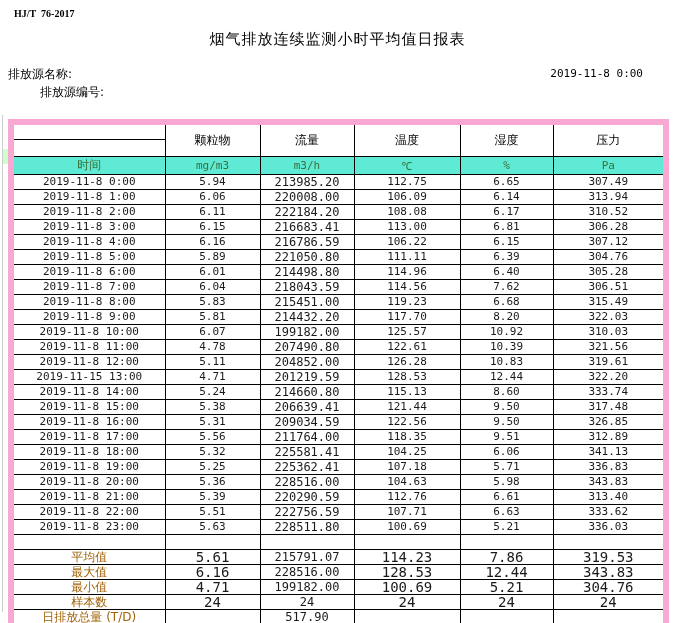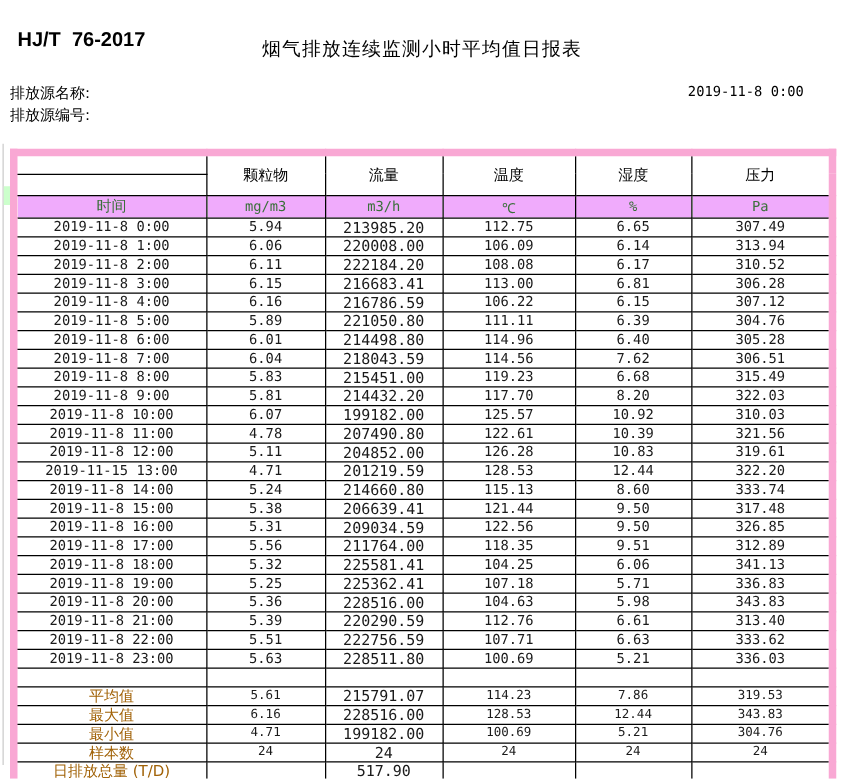--- a/index.html
+++ b/index.html
@@ -5,35 +5,35 @@
   html,body{margin:0;padding:0;background:#ffffff;}
   .page{
     position:relative;
     width:675px;height:623px;
     background:#ffffff;
     font-family:"DejaVu Sans",sans-serif;
     color:#000;
     overflow:hidden;
   }
   .std{
-    position:absolute;left:14px;top:24px;
-    font-size:16px;font-weight:bold;white-space:pre;
-    font-family:Liberation Sans, sans-serif;
+    position:absolute;left:14px;top:8px;
+    font-size:10px;font-weight:bold;white-space:pre;
+    font-family:Liberation Serif, serif;
   }
   .title{
     position:absolute;left:0;top:30px;width:100%;
     text-align:center;font-size:15px;font-weight:normal;
     letter-spacing:1px;
   }
   .info-label{
     position:absolute;left:8px;
     font-size:12px;font-weight:normal;
   }
   .info-name{top:66px;}
-  .info-code{top:84px;}
+  .info-code{top:84px;margin-left:32px;}
   .report-date{
     position:absolute;right:32px;top:67px;
     font-size:11px;
     font-family:"DejaVu Sans Mono",monospace;
   }
   
   .edge-line{
     position:absolute;left:2px;top:115px;width:1px;height:497px;
     background:#cccccc;
   }
@@ -56,42 +56,42 @@
     overflow:hidden;
     white-space:nowrap;
   }
   tr.name-row{height:17px;}
   tr.name-row th{
     font-size:12px;font-weight:normal;
     font-family:"DejaVu Sans",sans-serif;
   }
   tr.unit-row{height:15px;}
   tr.unit-row th, tr.unit-row td{
-    background:#f0abfc;
+    background:#5eead4;
     color:#3a703a;
   }
   tr.unit-row th.time-h{
     font-size:12px;font-weight:normal;
   }
   tr.unit-row td.unit{
     font-size:11px;
     font-family:"DejaVu Sans Mono",monospace;
     text-align:center;
   }
   tr.data-row{height:14px;}
   tr.data-row td{
     font-size:11px;line-height:14px;
     font-family:"DejaVu Sans Mono",monospace;
     color:#1a1a1a;
   }
   tr.data-row td.col-flow{font-size:12px;margin-top:20px;}
   tr.sep-row{height:15px;}
   tr.summary-row{height:14px;}
   tr.summary-row td{
-    font-size:10px;line-height:14px;
+    font-size:14px;line-height:14px;
     font-family:"DejaVu Sans Mono",monospace;
     color:#1a1a1a;
   }
   tr.summary-row td.col-flow{font-size:12px;}
   tr.summary-row td.sum-label{
     font-size:12px;
     font-family:"DejaVu Sans",sans-serif;
     color:#a16207;
   }
 </style>

